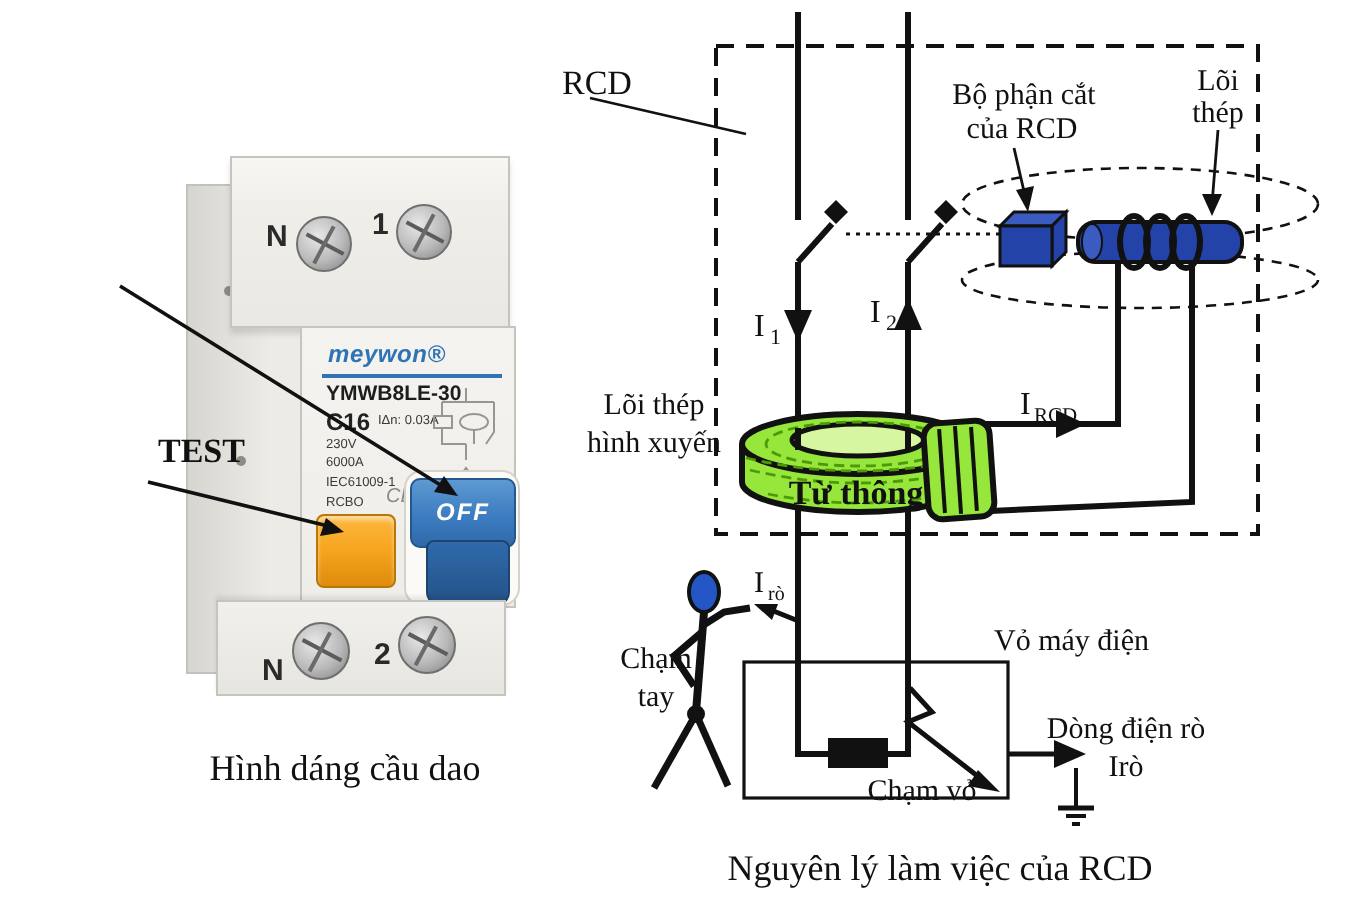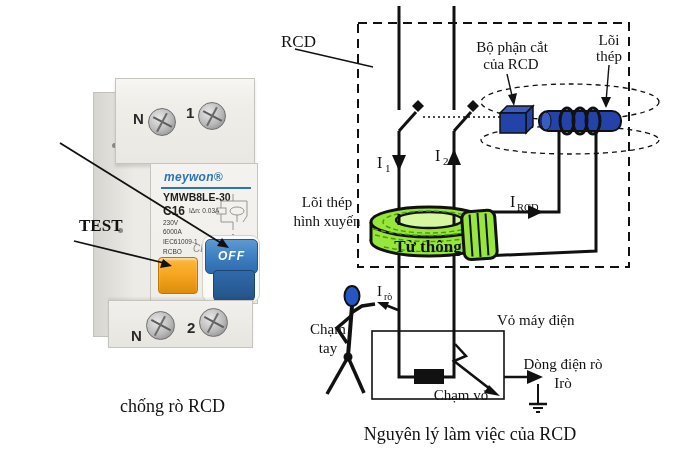--- a/index.html
+++ b/index.html
@@ -117,21 +117,21 @@
         <div class="slot2"></div>
       </div>
     <span class="abs term-label" style="left:78px;top:18px;">2</span>
     <div class="abs screw" style="left:90px;top:7px;width:27px;height:27px;">
         <div class="slot"></div>
         <div class="slot2"></div>
       </div>
   </div>
 
   <div class="abs callout" style="left:42px;top:216px;margin-left:37px;">TEST</div>
-  <div class="abs caption" style="left:85px;top:396px;width:175px;">chống rò RCD</div>
+  <div class="abs caption" style="left:85px;top:374px;width:175px;">Hình dáng cầu dao</div>
 
   <svg class="abs overlay" width="678" height="450" viewBox="0 0 678 450">
 
     <g stroke="#111" stroke-width="1.8">
       <line x1="60" y1="143" x2="221" y2="243"></line>
       <polygon points="229,248 217,246 222,238" stroke="none" fill="#111"></polygon>
       <line x1="74" y1="241" x2="164" y2="263"></line>
       <polygon points="172,266 160,268 163,259" stroke="none" fill="#111"></polygon>
     </g>
 

